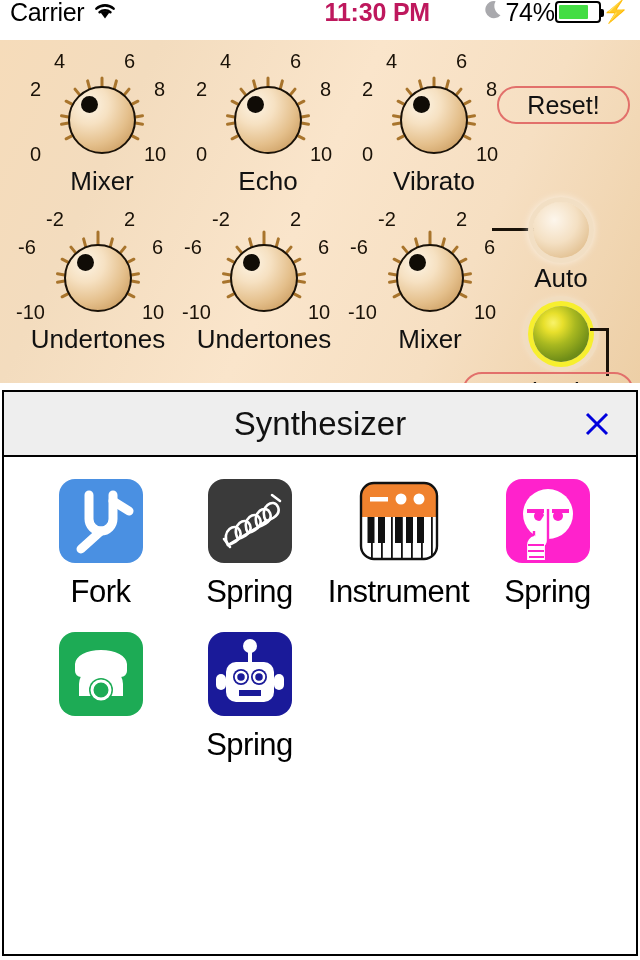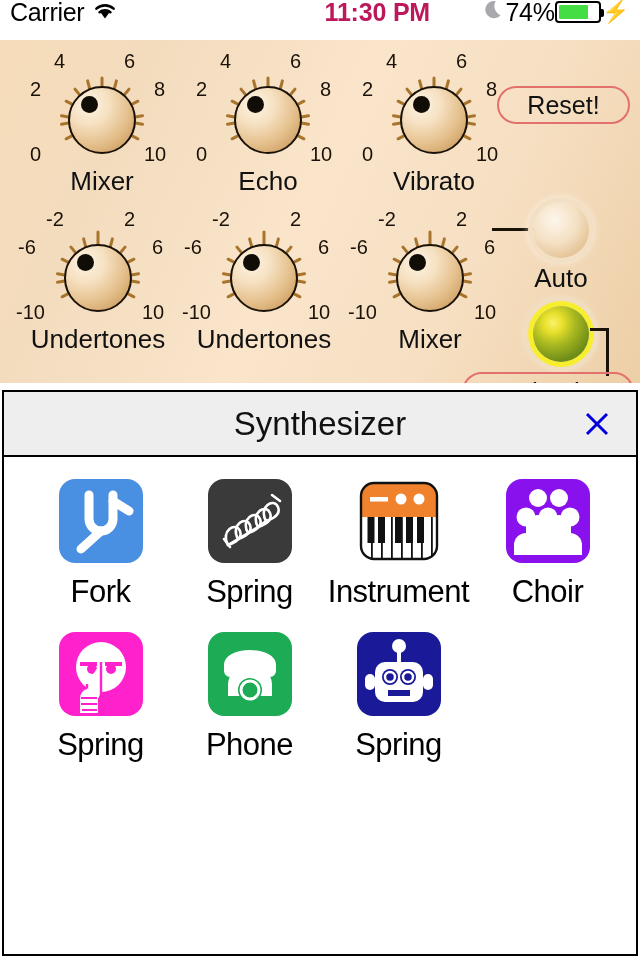--- a/index.html
+++ b/index.html
@@ -591,39 +591,20 @@
                 <rect x="49" y="38" width="7" height="26"></rect>
                 <rect x="60" y="38" width="7" height="26"></rect>
               </g>
             </g>
             <rect x="4" y="4" width="76" height="76" rx="13" fill="none" stroke="#111111" stroke-width="2.4"></rect>
           </svg>
         </div>
         <div class="cell-label">Instrument</div>
       </div>
 
-      <div class="cell">
-        <div class="icon-box" style="background:#8811ee;">
-          <svg width="84" height="84" viewBox="0 0 84 84">
-            <g fill="#ffffff">
-              <circle cx="32" cy="19" r="9"></circle>
-              <path d="M20 48 a12 12 0 0 1 24 0 l0 16 l-24 0 Z"></path>
-              <circle cx="53" cy="19" r="9"></circle>
-              <path d="M41 48 a12 12 0 0 1 24 0 l0 16 l-24 0 Z"></path>
-              <circle cx="20" cy="38" r="9.5"></circle>
-              <path d="M8 66 a12 12 0 0 1 24 0 l0 10 l-24 0 Z"></path>
-              <circle cx="42" cy="38" r="9.5"></circle>
-              <path d="M30 66 a12 12 0 0 1 24 0 l0 10 l-24 0 Z"></path>
-              <circle cx="64" cy="38" r="9.5"></circle>
-              <path d="M52 66 a12 12 0 0 1 24 0 l0 10 l-24 0 Z"></path>
-            </g>
-          </svg>
-        </div>
-        <div class="cell-label">Choir</div>
-      </div>
 
       <div class="cell">
         <div class="icon-box" style="background:#ff22cc;">
           <svg width="84" height="84" viewBox="0 0 84 84">
             <circle cx="42" cy="35" r="25" fill="#ffffff"></circle>
             <g fill="#ff22cc">
               <rect x="21" y="30" width="17" height="4"></rect>
               <rect x="46" y="30" width="17" height="4"></rect>
               <circle cx="33" cy="37" r="5"></circle>
               <circle cx="52" cy="37" r="5"></circle>
@@ -644,21 +625,20 @@
         <div class="icon-box" style="background:#1dab55;">
           <svg width="84" height="84" viewBox="0 0 84 84">
             <g fill="#ffffff">
               <path d="M16 32 a26 14 0 0 1 52 0 l0 7 a6 6 0 0 1 -6 6 l-7 0 a6 6 0 0 1 -6 -6 l0 -2 a14 8 0 0 0 -14 0 l0 2 a6 6 0 0 1 -6 6 l-7 0 a6 6 0 0 1 -6 -6 Z"></path>
               <path d="M20 52 a22 18 0 0 1 44 0 l0 12 l-44 0 Z"></path>
             </g>
             <circle cx="42" cy="58" r="12" fill="#1dab55"></circle>
             <circle cx="42" cy="58" r="9" fill="none" stroke="#ffffff" stroke-width="3"></circle>
           </svg>
         </div>
-        <div class="cell-label">Phone</div>
       </div>
 
       <div class="cell">
         <div class="icon-box" style="background:#1a1a99;">
           <svg width="84" height="84" viewBox="0 0 84 84">
             <g fill="#ffffff">
               <circle cx="42" cy="14" r="7"></circle>
               <rect x="40" y="19" width="4" height="12"></rect>
               <rect x="18" y="30" width="48" height="40" rx="10"></rect>
               <rect x="8" y="42" width="10" height="16" rx="5"></rect>

